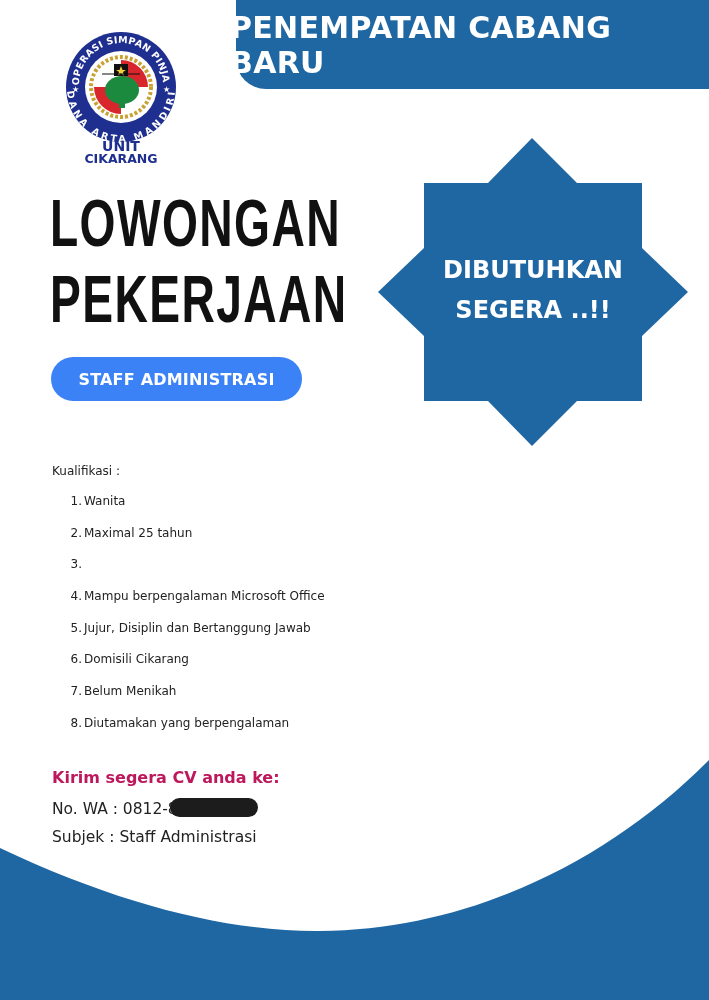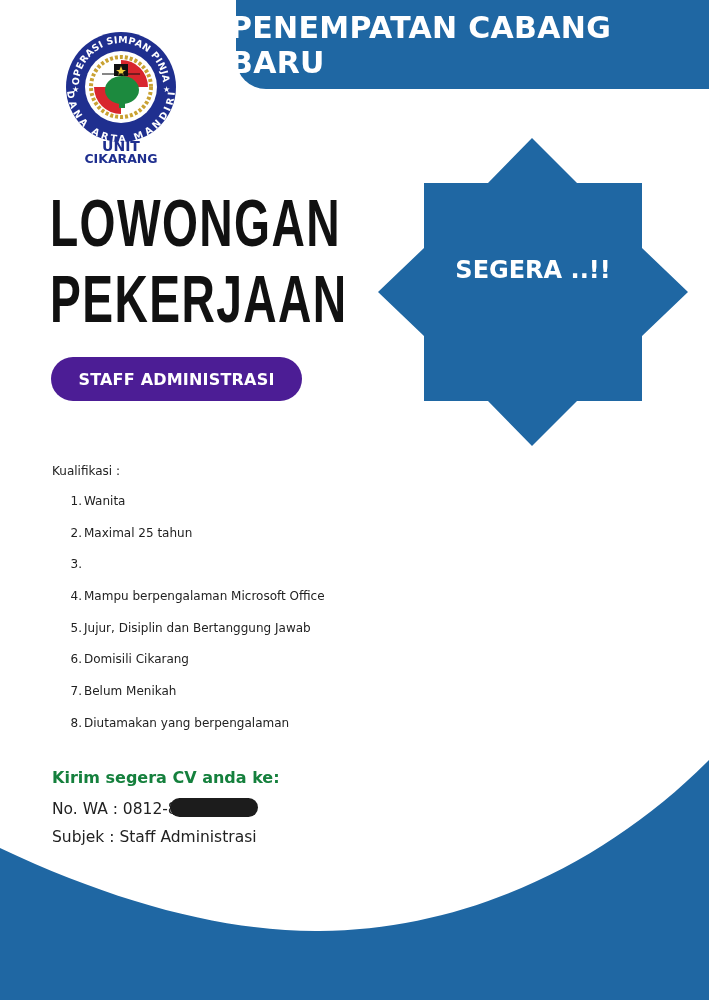--- a/index.html
+++ b/index.html
@@ -3,30 +3,30 @@
   <meta charset="utf-8">
   <style>
     html, body { margin:0; padding:0; }
     body { width:709px; height:1000px; position:relative; overflow:hidden; background:#ffffff; font-family:"DejaVu Sans", sans-serif; }
     .bottom-wave { position:absolute; left:0; top:0; width:709px; height:1000px; z-index:0; }
     .header-banner { position:absolute; left:236px; top:0; width:473px; height:89px; background:#1f67a3; border-bottom-left-radius:30px; z-index:2; display:flex; align-items:center; justify-content:center; }
     .header-banner span { color:#ffffff; font-family:"DejaVu Sans", sans-serif; font-weight:bold; font-size:30px; letter-spacing:0.3px; margin-left:-6px; }
     .logo { position:absolute; left:62px; top:30px; width:118px; height:134px; z-index:2; }
     .title { position:absolute; left:50px; top:185px; z-index:2; font-family:"Liberation Sans Narrow","Liberation Sans", sans-serif; font-weight:bold; color:#111; font-size:66px; line-height:76px; letter-spacing:2px; transform:scaleX(0.70); transform-origin:left top; }
     .title div { white-space:nowrap; }
-    .pill { position:absolute; left:51px; top:357px; width:251px; height:44px; background:#4c1d95; border-radius:22px; z-index:2; display:flex; align-items:center; justify-content:center; }
+    .pill { position:absolute; left:51px; top:357px; width:251px; height:44px; background:#3b82f6; border-radius:22px; z-index:2; display:flex; align-items:center; justify-content:center; }
     .pill span { color:#fff; font-weight:bold; font-size:16px; letter-spacing:0.2px; }
     .star { position:absolute; left:378px; top:138px; width:310px; height:308px; z-index:1; }
     .star-text { position:absolute; left:378px; top:250px; width:310px; z-index:2; text-align:center; color:#fff; font-weight:bold; font-size:24px; line-height:40px; }
     .quals { position:absolute; left:52px; top:456px; z-index:2; color:#222; font-size:12px; }
     .quals .head { height:30px; line-height:30px; }
     .quals .item { height:31.7px; line-height:31.7px; display:flex; white-space:nowrap; }
     .quals .num { width:30px; text-align:right; padding-right:2px; }
     .contact { position:absolute; left:52px; top:765px; z-index:2; }
-    .contact .cta { color:#15803d; font-weight:bold; font-size:16px; height:30px; line-height:26px; }
+    .contact .cta { color:#be185d; font-weight:bold; font-size:16px; height:30px; line-height:26px; }
     .contact .line { color:#222; font-size:15.5px; height:28px; line-height:28px; white-space:nowrap; position:relative; }
     .redact { display:inline-block; width:88px; height:19px; background:#1c1c1c; border-radius:10px; vertical-align:middle; margin-left:-8px; position:relative; top:-2px; }
   </style>
 </head>
 <body>
 
 <svg class="bottom-wave" viewBox="0 0 709 1000" xmlns="http://www.w3.org/2000/svg">
   <path d="M0 848 C 120 905, 230 932, 320 931 C 470 930, 610 860, 709 760 L 709 1000 L 0 1000 Z" fill="#1f67a3"></path>
 </svg>
 
@@ -67,20 +67,21 @@
 <div class="pill">
   <span>STAFF ADMINISTRASI</span>
 </div>
 
 <svg class="star" viewBox="0 0 310 308" xmlns="http://www.w3.org/2000/svg">
   <polygon fill="#1f67a3" points="
     154,0 199,45 264,45 264,110 310,154 264,198 264,263 199,263
     154,308 110,263 46,263 46,198 0,154 46,110 46,45 110,45"></polygon>
 </svg>
 <div class="star-text">
+  <div>DIBUTUHKAN</div>
   <div>SEGERA ..!!</div>
 </div>
 
 <div class="quals">
   <div class="head">Kualifikasi :</div>
   <div class="item">
       <span class="num">1.</span>
       <span>Wanita</span>
     </div>
   <div class="item">

